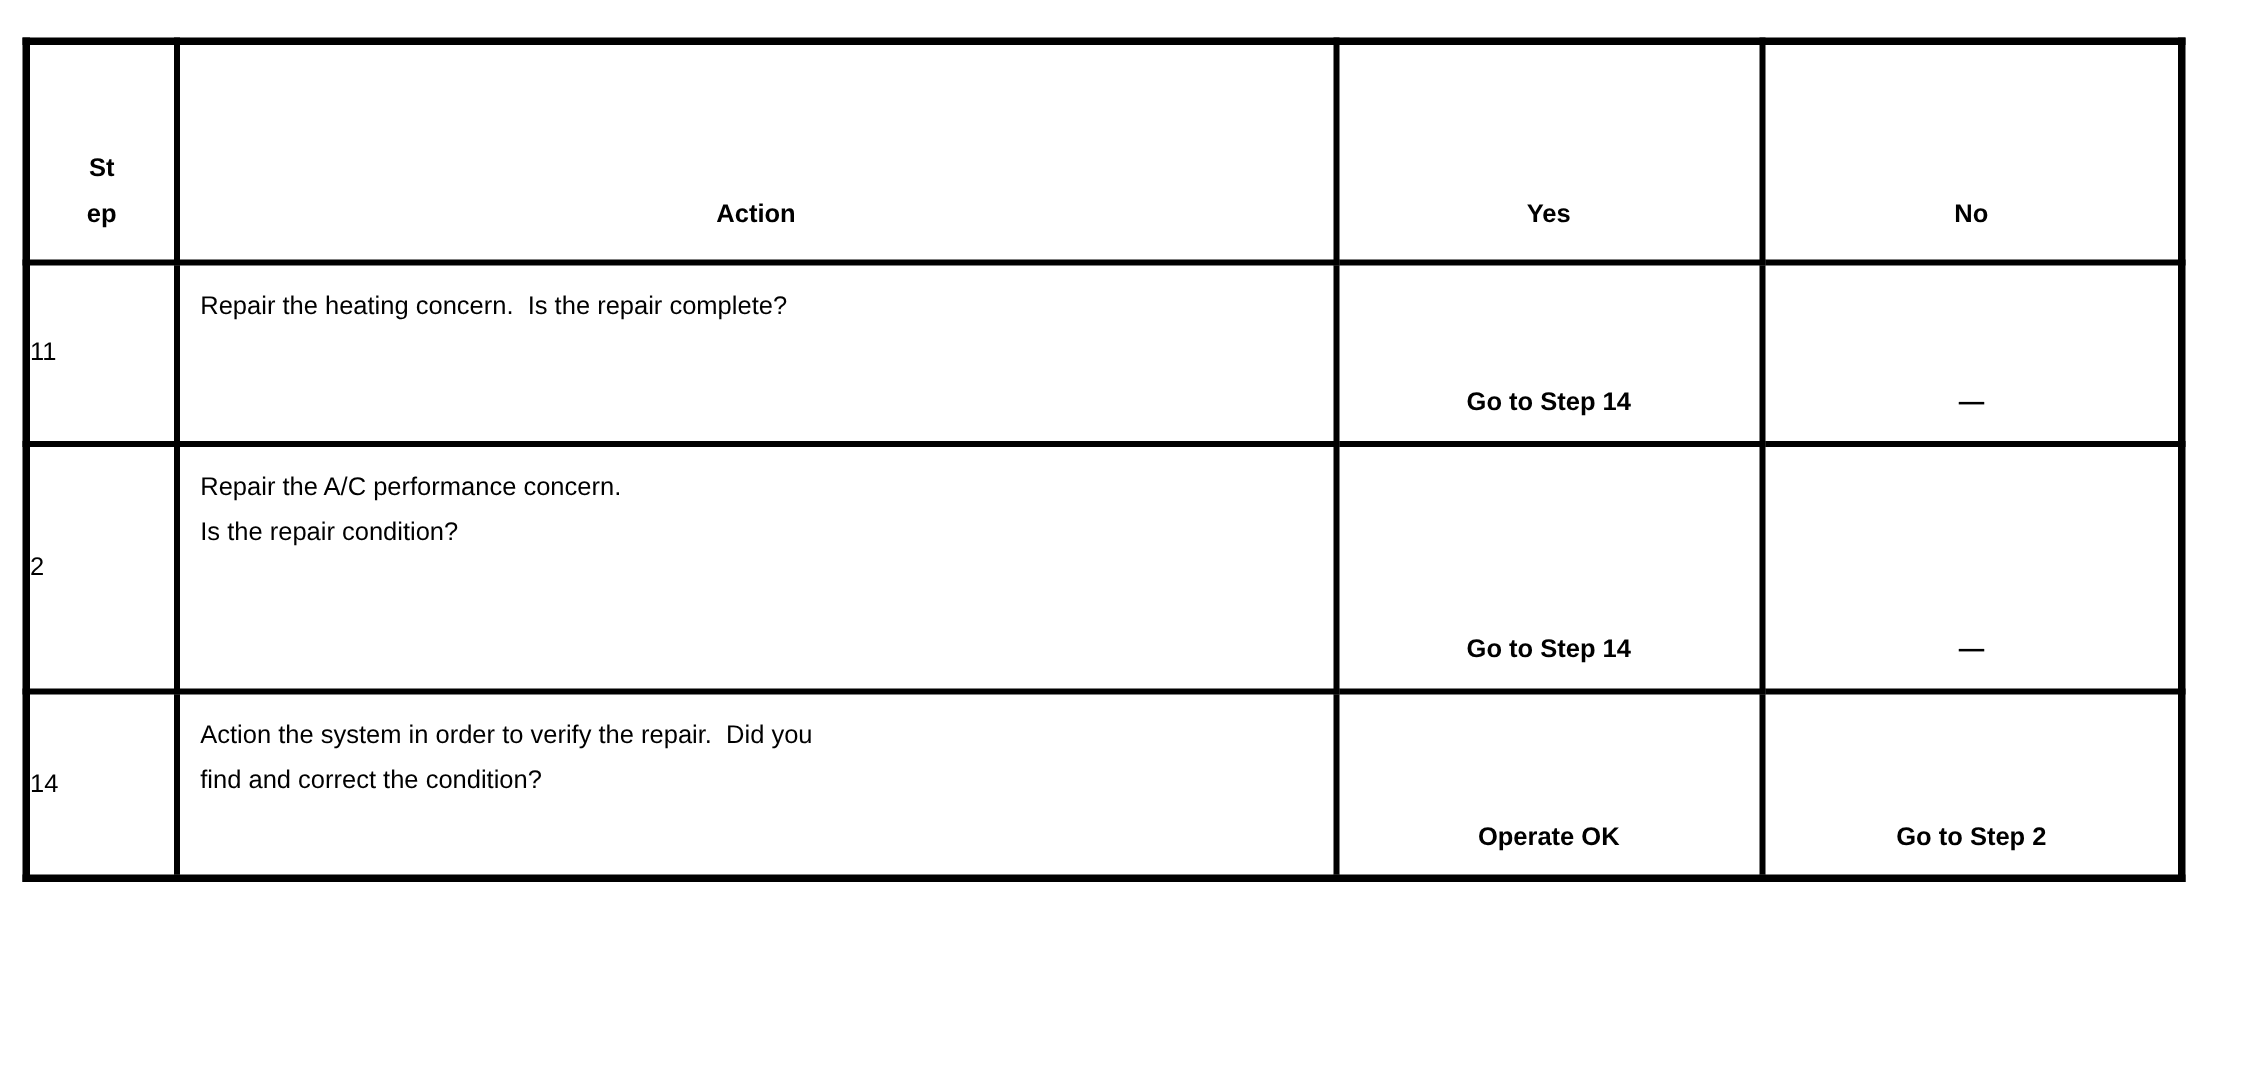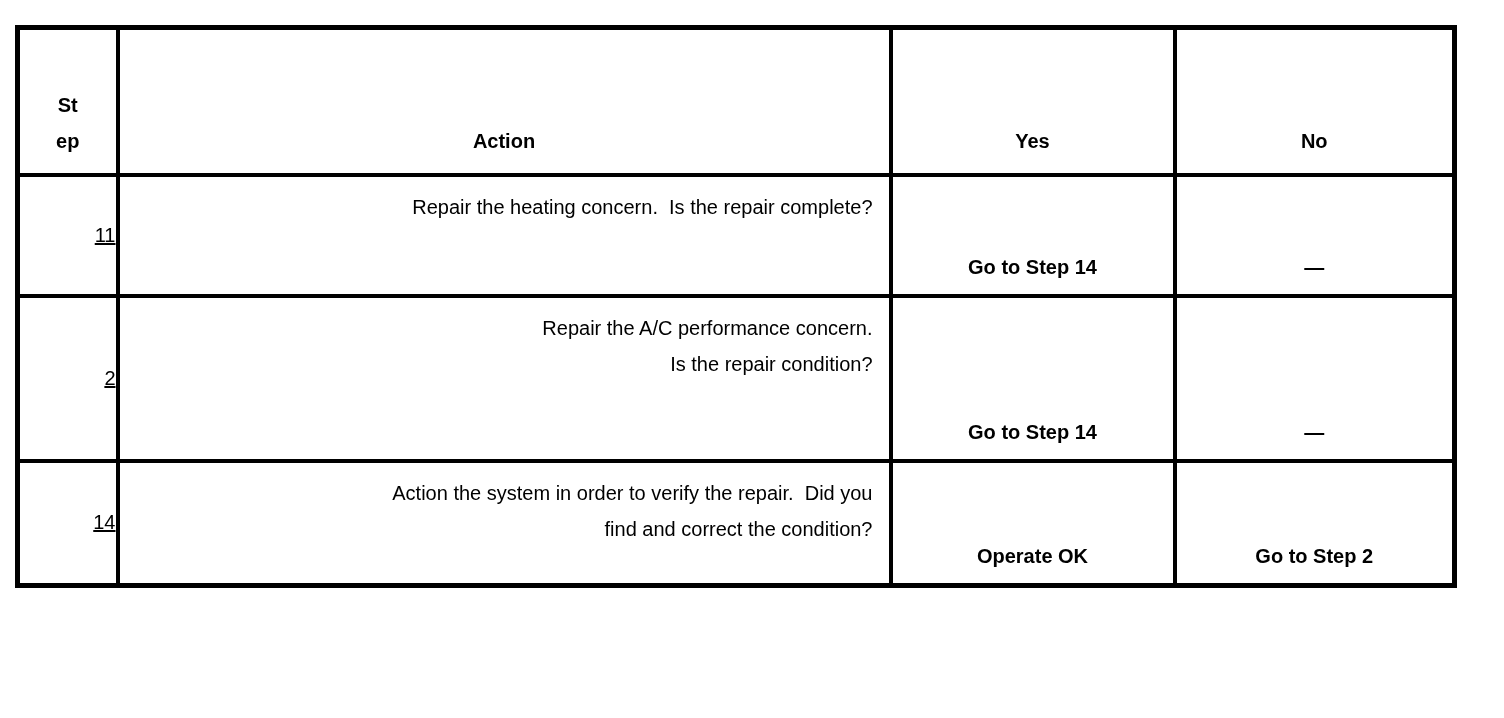--- a/index.html
+++ b/index.html
@@ -23,21 +23,21 @@
   }
   table.diag-table {
     border-collapse: collapse;
     table-layout: fixed;
     border: 5px solid #000000;
     background: #ffffff;
   }
   table.diag-table th,
   table.diag-table td {
     border: 4px solid #000000;
-    font-size: 20px;
+    font-size: 17px;
     color: #000000;
     overflow: hidden;
   }
   col.col-step   { width: 100px; }
   col.col-action { width: 773px; }
   col.col-yes    { width: 284px; }
   col.col-no     { width: 280px; }
 
   tr.header-row  { height: 147px; }
   tr.row-h-0     { height: 121px; }
@@ -47,27 +47,26 @@
 
   th.header-cell {
     font-weight: bold;
     text-align: center;
     vertical-align: bottom;
     padding: 0 4px 14px 4px;
     line-height: 1.8;
     white-space: pre-line;
   }
   td.step-cell {
-    text-align: right;
+    text-align: left;
     vertical-align: middle;
     padding: 0;
-    text-decoration: underline;
   }
   td.action-cell {
-    text-align: right;
+    text-align: left;
     vertical-align: top;
     padding: 12px 16px 0 14px;
     line-height: 1.8;
     white-space: pre-wrap;
   }
   td.yes-cell,
   td.no-cell {
     text-align: center;
     vertical-align: bottom;
     padding: 0 4px 14px 4px;

